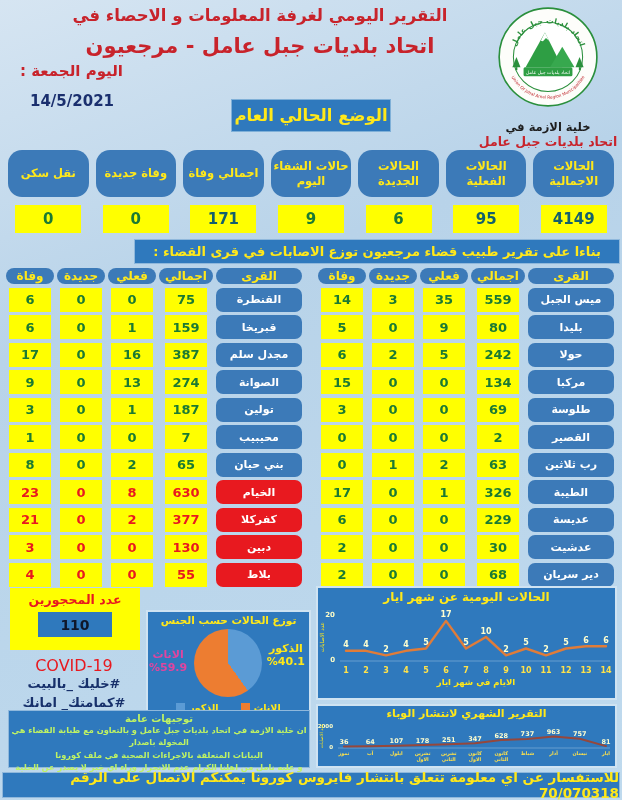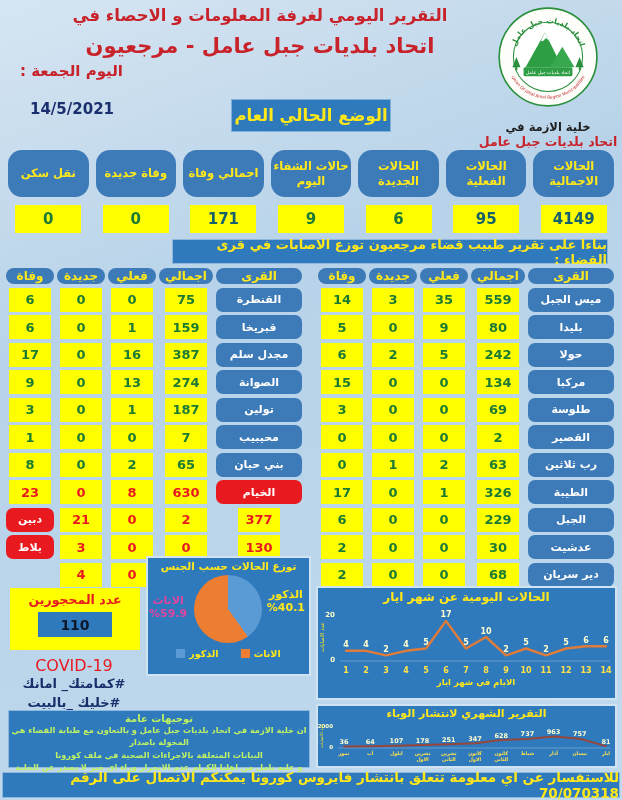--- a/index.html
+++ b/index.html
@@ -3,35 +3,35 @@
 <meta charset="utf-8">
 <style>
   html,body{margin:0;padding:0;background:#9fc0d8;}
   .page{position:relative;width:622px;height:800px;overflow:hidden;
         background:linear-gradient(160deg,#d6e5f2 0%,#b8d3e9 35%,#bfdaee 100%);
         font-family:"DejaVu Sans","Liberation Sans",sans-serif;}
   
   .title1{position:absolute;top:6px;left:40px;width:440px;text-align:center;color:#c8232b;font-size:16.5px;font-weight:bold;direction:rtl;}
   .title2{position:absolute;top:34px;left:40px;width:440px;text-align:center;color:#c8232b;font-size:21px;font-weight:bold;direction:rtl;}
   .day-label{position:absolute;top:62px;left:20px;color:#c8232b;font-size:15px;font-weight:bold;direction:rtl;}
-  .date{position:absolute;top:100px;left:30px;color:#1a2f6e;font-size:15px;font-weight:bold;}
+  .date{position:absolute;top:92px;left:30px;color:#1a2f6e;font-size:15px;font-weight:bold;}
   .status-banner{position:absolute;top:99px;left:231px;width:160px;height:33px;background:#2f79bd;border:1px solid #7fb0d8;
         color:#ffe81a;font-size:16.5px;font-weight:bold;display:flex;align-items:center;justify-content:center;direction:rtl;box-sizing:border-box;}
   .logo{position:absolute;top:4px;right:22px;width:104px;height:112px;}
   .crisis1{position:absolute;top:120px;right:12px;width:124px;text-align:center;color:#1d1d1d;font-size:11.5px;font-weight:bold;direction:rtl;}
   .crisis2{position:absolute;top:134px;right:4px;width:140px;text-align:center;color:#c8232b;font-size:12.5px;font-weight:bold;direction:rtl;}
   
   .stats{position:absolute;top:150px;left:8px;right:8px;display:flex;gap:7px;direction:rtl;}
   .stat{flex:1;display:flex;flex-direction:column;align-items:center;}
   .stat-pill{width:100%;height:47px;background:#3c7ab8;border-radius:14px;color:#ffe81a;font-size:11.5px;font-weight:bold;
         display:flex;align-items:center;justify-content:center;text-align:center;line-height:1.25;padding:2px;box-sizing:border-box;direction:rtl;}
   .stat-val{margin-top:8px;width:66px;height:28px;background:#ffff00;display:flex;align-items:center;justify-content:center;font-size:15px;font-weight:bold;}
   .tone-teal{color:#14606d}.tone-green{color:#1b7a33}
   
-  .district-banner{position:absolute;top:239px;right:14px;width:436px;height:25px;background:#2f79bd;border:1px solid #8fb8dc;
+  .district-banner{position:absolute;top:239px;right:2px;width:486px;height:25px;background:#2f79bd;border:1px solid #8fb8dc;
         color:#ffe81a;font-size:13px;font-weight:bold;display:flex;align-items:center;justify-content:center;direction:rtl;box-sizing:border-box;}
   
   .vtable{position:absolute;top:268px;display:grid;grid-template-columns:86px 54px 48px 48px 48px;column-gap:3px;row-gap:3.5px;direction:rtl;}
   #vtable-right{right:8px;}
   #vtable-left{left:6px;}
   .vt-header{height:16px;background:#3c7ab8;border-radius:10px;color:#ffe81a;font-size:12px;font-weight:bold;
         display:flex;align-items:center;justify-content:center;}
   .vt-pill{height:24px;background:#3c7ab8;border-radius:7px;color:#ffffff;font-size:11px;font-weight:bold;
         display:flex;align-items:center;justify-content:center;}
   .vt-pill.alert{background:#e8191f;}
@@ -42,21 +42,21 @@
   
   .quarantine{position:absolute;left:10px;top:588px;width:130px;height:62px;background:#ffff00;
         display:flex;flex-direction:column;align-items:center;}
   .q-title{color:#e8191f;font-size:12.5px;font-weight:bold;margin-top:4px;direction:rtl;}
   .q-val{margin-top:5px;width:74px;height:25px;background:#2f79bd;color:#0f172a;font-size:14px;font-weight:bold;
         display:flex;align-items:center;justify-content:center;}
   .covid{position:absolute;left:4px;top:656px;width:140px;text-align:center;}
   .covid-title{color:#e8191f;font-size:16px;font-weight:normal;}
   .hashtag{color:#17306b;font-size:13px;font-weight:bold;direction:rtl;line-height:1.45;}
   
-  .pie-box{position:absolute;left:146px;top:556px;width:165px;height:120px;background:#2f79bd;border:2px solid #cfe3f2;box-sizing:border-box;}
+  .pie-box{position:absolute;left:146px;top:610px;width:165px;height:120px;background:#2f79bd;border:2px solid #cfe3f2;box-sizing:border-box;}
   .pie-title{color:#ffe81a;font-size:10.5px;font-weight:bold;text-align:center;margin-top:2px;direction:rtl;}
   .pie-wrap{position:relative;height:74px;}
   .pie{position:absolute;left:46px;top:3px;width:68px;height:68px;border-radius:50%;}
   .lbl-male{position:absolute;right:4px;top:16px;color:#ffe81a;font-size:11px;font-weight:bold;text-align:center;direction:rtl;}
   .lbl-female{position:absolute;left:1px;top:22px;color:#e0459f;font-size:11px;font-weight:bold;text-align:center;direction:rtl;}
   .pie-legend{display:flex;justify-content:center;gap:22px;margin-top:2px;}
   .leg-item{display:flex;align-items:center;gap:4px;color:#ffe81a;font-size:9.5px;font-weight:bold;}
   .leg-sq{width:9px;height:9px;}
   
   .chart-box{position:absolute;left:316px;width:301px;background:#2f79bd;border:2px solid #cfe3f2;box-sizing:border-box;}
@@ -244,21 +244,21 @@
       </div>
       <div class="vt-cell">
         <div class="vt-num">1</div>
       </div>
       <div class="vt-cell">
         <div class="vt-num">0</div>
       </div>
       <div class="vt-cell">
         <div class="vt-num">17</div>
       </div>
-      <div class="vt-pill">الجبل</div>
+      <div class="vt-pill">عديسة</div>
       <div class="vt-cell">
         <div class="vt-num">229</div>
       </div>
       <div class="vt-cell">
         <div class="vt-num">0</div>
       </div>
       <div class="vt-cell">
         <div class="vt-num">0</div>
       </div>
       <div class="vt-cell">
@@ -394,20 +394,21 @@
       </div>
       <div class="vt-cell">
         <div class="vt-num alert">8</div>
       </div>
       <div class="vt-cell">
         <div class="vt-num alert">0</div>
       </div>
       <div class="vt-cell">
         <div class="vt-num alert">23</div>
       </div>
+      <div class="vt-pill alert">كفركلا</div>
       <div class="vt-cell">
         <div class="vt-num alert">377</div>
       </div>
       <div class="vt-cell">
         <div class="vt-num alert">2</div>
       </div>
       <div class="vt-cell">
         <div class="vt-num alert">0</div>
       </div>
       <div class="vt-cell">
@@ -440,22 +441,22 @@
         <div class="vt-num alert">4</div>
       </div>
     </div>
 
   <div class="quarantine">
     <div class="q-title">عدد المحجورين</div>
     <div class="q-val">110</div>
   </div>
   <div class="covid">
     <div class="covid-title">COVID-19</div>
+    <div class="hashtag">#خليك _بالبيت</div>
     <div class="hashtag">#كمامتك_ امانك</div>
-    <div class="hashtag">#خليك _بالبيت</div>
   </div>
 
   <div class="pie-box">
     <div class="pie-title">توزع الحالات حسب الجنس</div>
     <div class="pie-wrap">
       <div class="pie" id="gender-pie" style="background: conic-gradient(rgb(91, 155, 213) 0deg, rgb(91, 155, 213) 144.4deg, rgb(237, 125, 49) 144.4deg, rgb(237, 125, 49) 360deg);"></div>
       <div class="lbl-male">
         <div>الذكور</div>
         <div dir="ltr">%40.1</div>
       </div>

